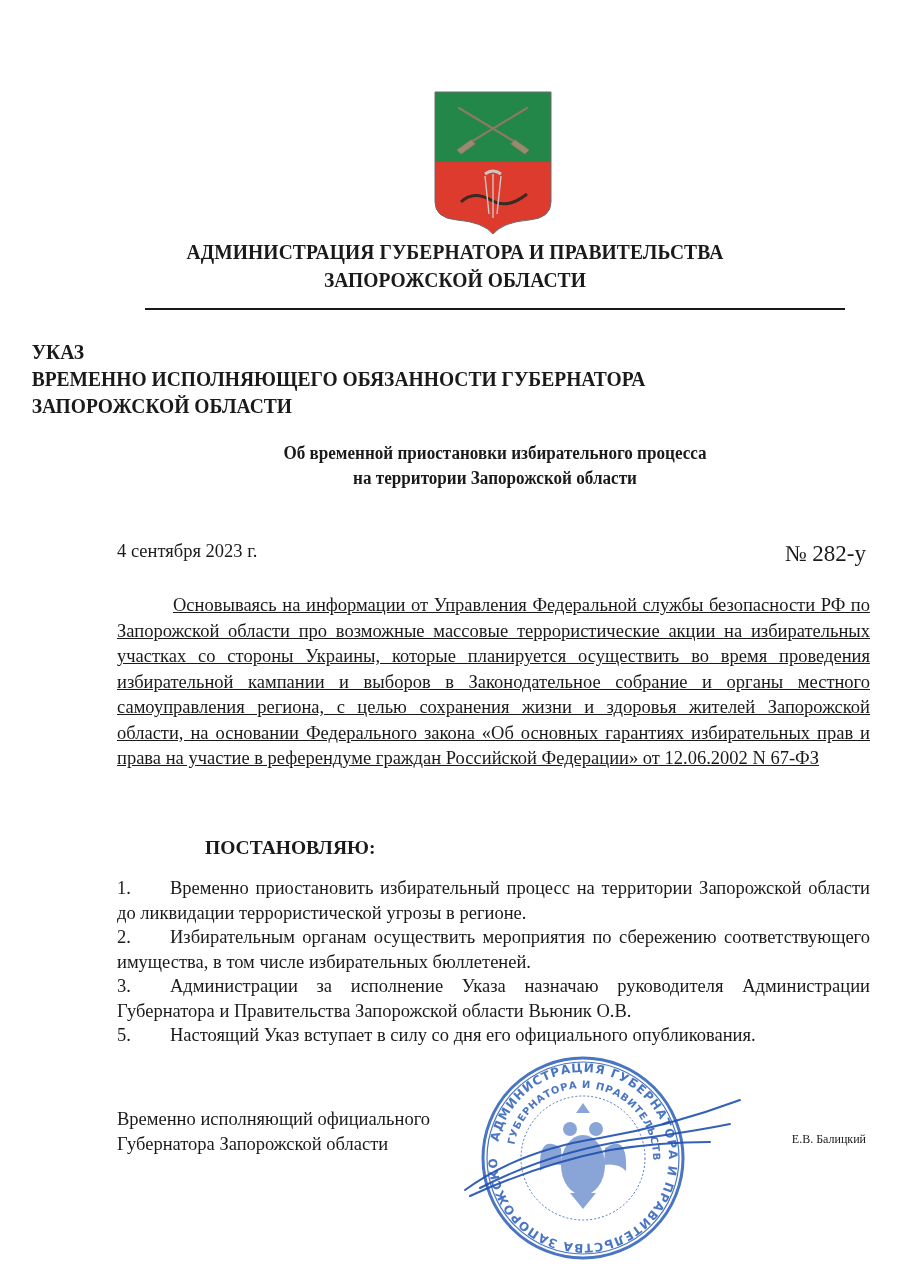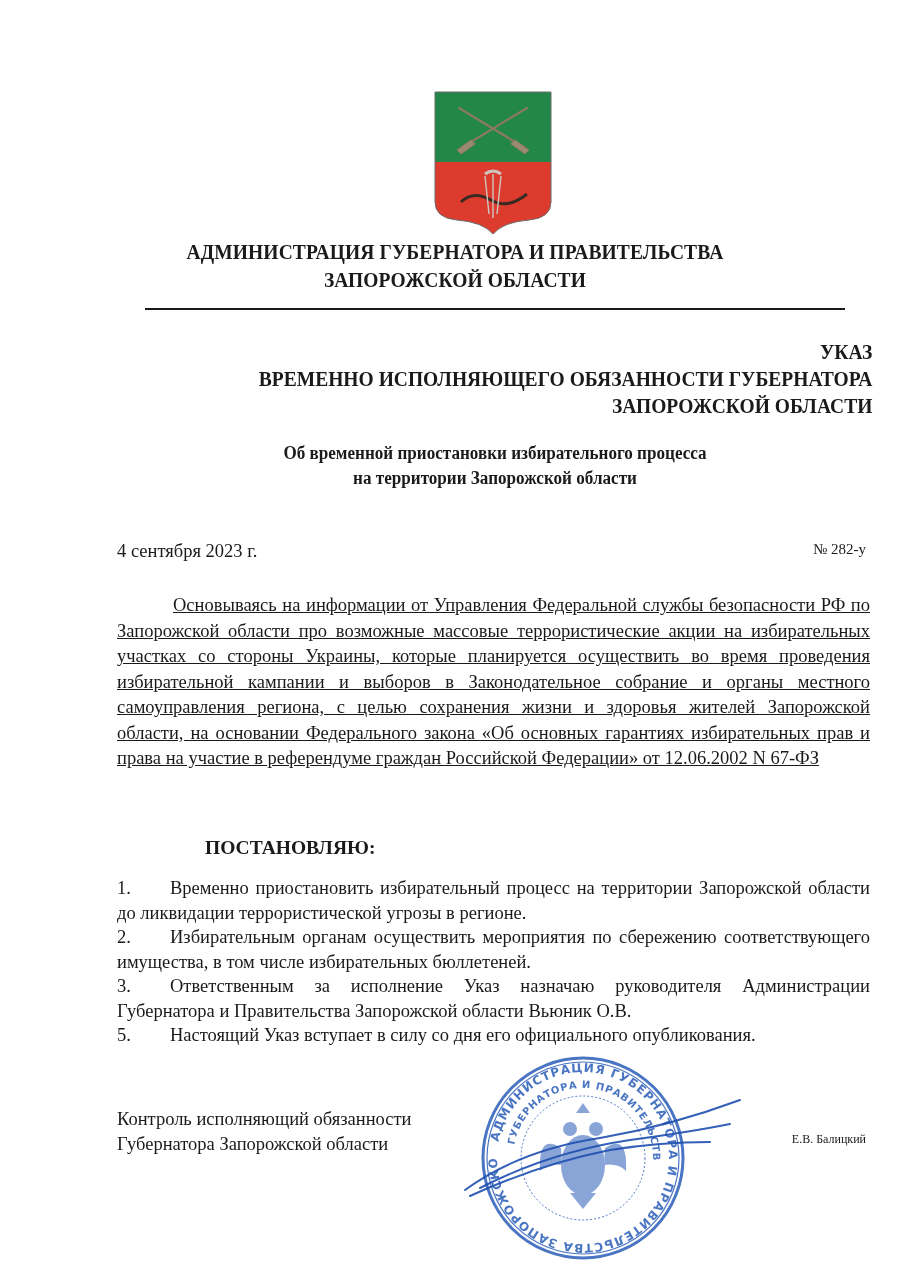--- a/index.html
+++ b/index.html
@@ -16,30 +16,30 @@
     text-align: center; font-weight: bold; font-size: 21px; line-height: 28px;
     transform: scaleX(0.93); transform-origin: 494px 0;
   }
   .org div { letter-spacing: 0.1px; }
   .rule {
     position: absolute; left: 145px; width: 700px; top: 308px; height: 2px;
     background: #1a1a1a;
   }
   .decree-title {
     position: absolute; left: 0; width: 904px; top: 339px;
-    text-align: right; font-weight: bold; font-size: 21px; line-height: 27px;
+    text-align: left; font-weight: bold; font-size: 21px; line-height: 27px;
   }
   .decree-title div { transform: scaleX(0.93); }
   .subject {
     position: absolute; left: 0; width: 990px; top: 441px;
     text-align: center; font-weight: bold; font-size: 18px; line-height: 25px;
   }
   .subject div { transform: scaleX(0.95); }
   .date { position: absolute; left: 117px; top: 541px; font-size: 18.5px; }
-  .number { position: absolute; right: 38px; top: 541px; font-size: 15px; margin-left: 48px; }
+  .number { position: absolute; right: 38px; top: 541px; font-size: 23px; margin-left: 48px; }
   .body-text {
     position: absolute; left: 117px; width: 753px; top: 593px;
     font-size: 18.5px; line-height: 25.5px; text-align: justify;
     text-indent: 56px;
     text-decoration: underline;
   }
   .resolve {
     position: absolute; left: 170px; top: 837px; font-weight: bold; font-size: 19.5px; margin-left: 35px;
   }
   .items {
@@ -113,26 +113,26 @@
 <div class="date">4 сентября 2023 г.</div>
 <div class="number">№ 282-у</div>
 
 <div class="body-text">Основываясь на информации от Управления Федеральной службы безопасности РФ по Запорожской области про возможные массовые террористические акции на избирательных участках со стороны Украины, которые планируется осуществить во время проведения избирательной кампании и выборов в Законодательное собрание и органы местного самоуправления региона, с целью сохранения жизни и здоровья жителей Запорожской области, на основании Федерального закона «Об основных гарантиях избирательных прав и права на участие в референдуме граждан Российской Федерации» от 12.06.2002 N 67-ФЗ</div>
 
 <div class="resolve">ПОСТАНОВЛЯЮ:</div>
 
 <div class="items">
   <div class="item"><span class="num">1.</span><span>Временно приостановить избирательный процесс на территории Запорожской области до ликвидации террористической угрозы в регионе.</span></div>
   <div class="item"><span class="num">2.</span><span>Избирательным органам осуществить мероприятия по сбережению соответствующего имущества, в том числе избирательных бюллетеней.</span></div>
-  <div class="item"><span class="num">3.</span><span>Ответственным за исполнение Указ назначаю руководителя Администрации Губернатора и Правительства Запорожской области Вьюник О.В.</span></div>
+  <div class="item"><span class="num">3.</span><span>Администрации за исполнение Указа назначаю руководителя Администрации Губернатора и Правительства Запорожской области Вьюник О.В.</span></div>
   <div class="item"><span class="num">5.</span><span>Настоящий Указ вступает в силу со дня его официального опубликования.</span></div>
 </div>
 
 <div class="sign-left">
-  <div>Контроль исполняющий обязанности</div>
+  <div>Временно исполняющий официального</div>
   <div>Губернатора Запорожской области</div>
 </div>
 
 <svg class="stamp" viewBox="0 0 210 210">
   <defs>
     <path id="stampOuter" d="M105 105 m-86 0 a86 86 0 1 1 172 0 a86 86 0 1 1 -172 0"></path>
     <path id="stampInner" d="M105 105 m-70 0 a70 70 0 1 1 140 0"></path>
   </defs>
   <g fill="none" stroke="#2a5db8" opacity="0.85">
     <circle cx="105" cy="105" r="100" stroke-width="3"></circle>

